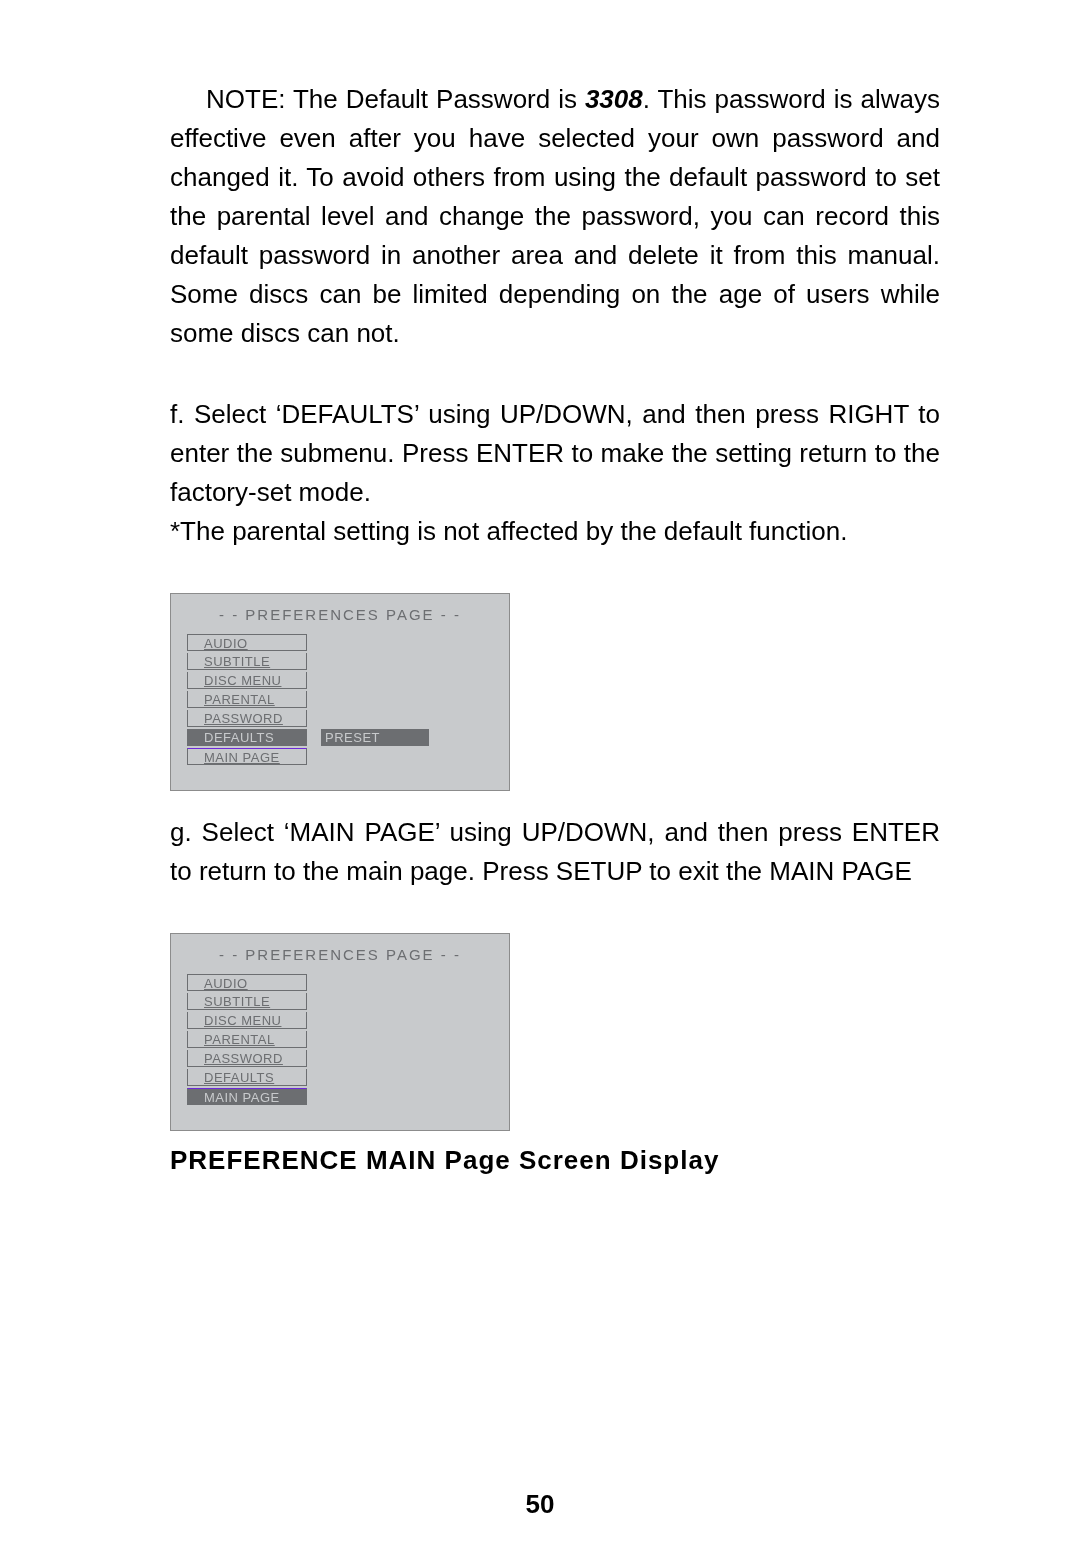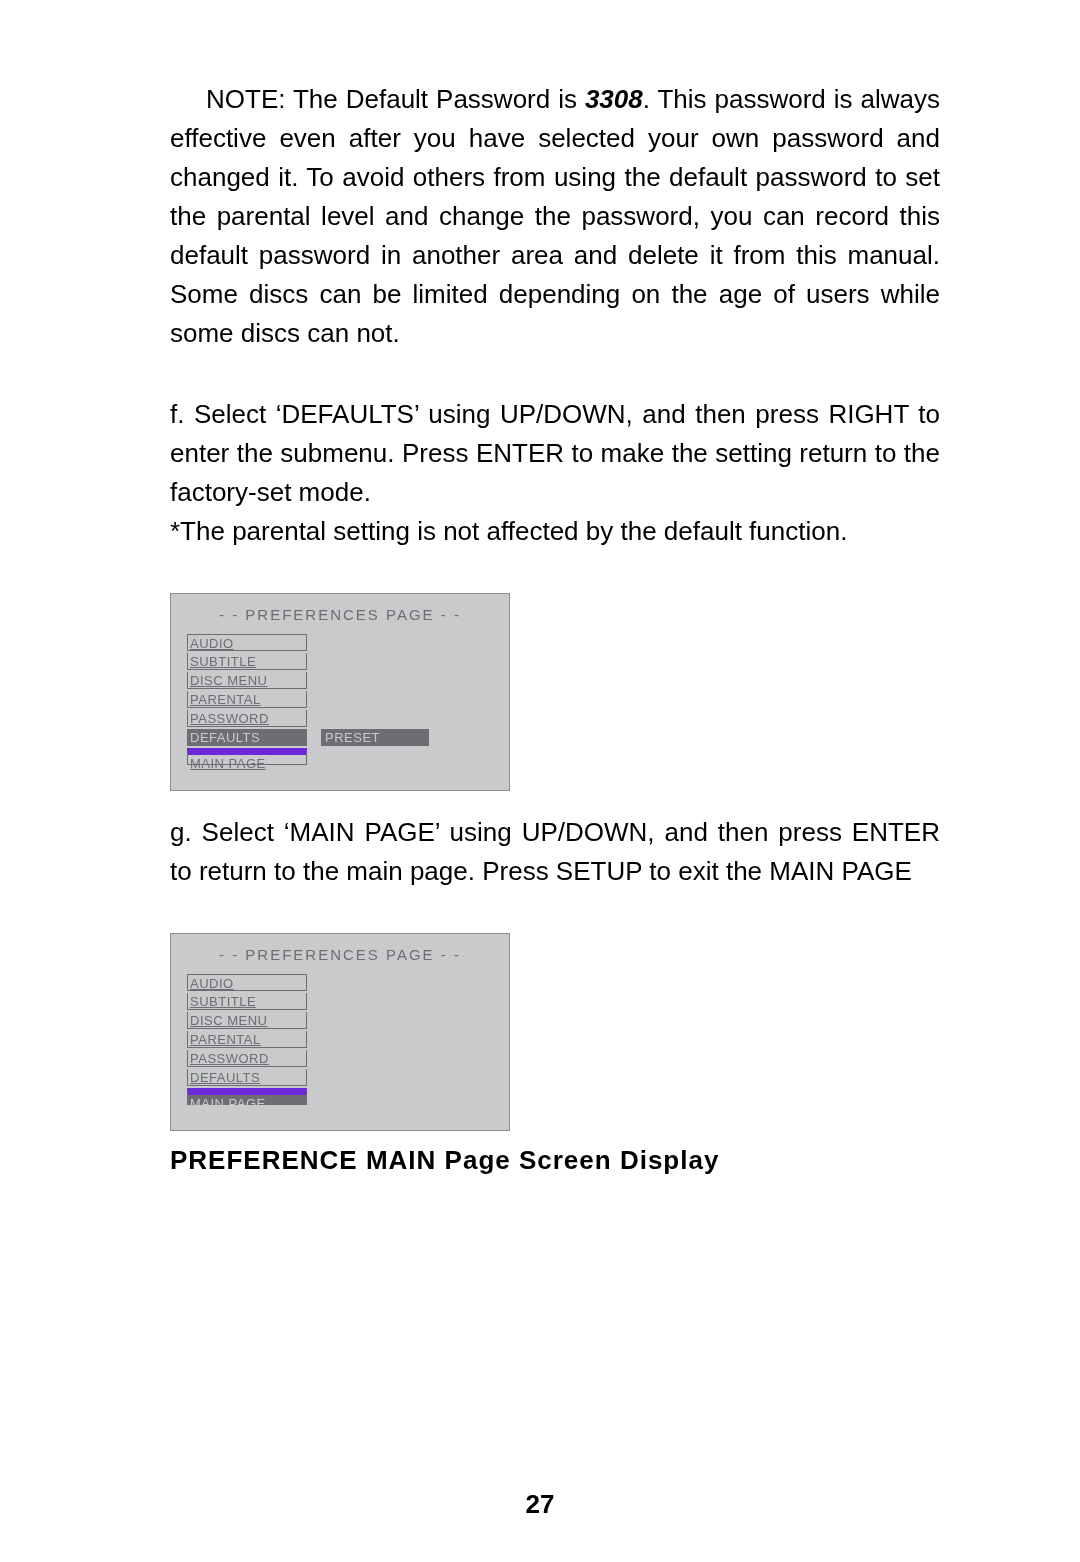--- a/index.html
+++ b/index.html
@@ -48,32 +48,32 @@
   .osd-row {
     display: flex;
     align-items: center;
     gap: 14px;
     height: 19px;
   }
   .osd-item {
     width: 120px;
     height: 17px;
     line-height: 17px;
-    padding: 0 2px;
+    padding: 0 16px;
     font-size: 13px;
     letter-spacing: 0.5px;
     color: #6c6e71;
     border: 1px solid #6c6e71;
     border-top: none;
     box-sizing: border-box;
     text-decoration: underline;
     font-family: Arial, sans-serif;
   }
   .osd-item.first { border-top: 1px solid #6c6e71; }
-  .osd-item.spacer-top { margin-top: 0; border-top: 7px solid #6d28d9; }
+  .osd-item.spacer-top { margin-top: 0; border-top: 1px solid #6d28d9; }
   .osd-item.selected {
     background: #6c6e71;
     color: #c8cacc;
     text-decoration: none;
   }
   .osd-value {
     width: 108px;
     height: 17px;
     line-height: 17px;
     padding: 0 4px;
@@ -168,14 +168,14 @@
             <div class="osd-item">DEFAULTS</div>
           </div>
           <div class="osd-row">
             <div class="osd-item spacer-top selected">MAIN PAGE</div>
           </div>
         </div>
     </div>
     <div class="caption">PREFERENCE MAIN Page Screen Display</div>
   </div>
 
-  <div class="page-number">27</div>
+  <div class="page-number">50</div>
 </div>
 
 </body></html>

